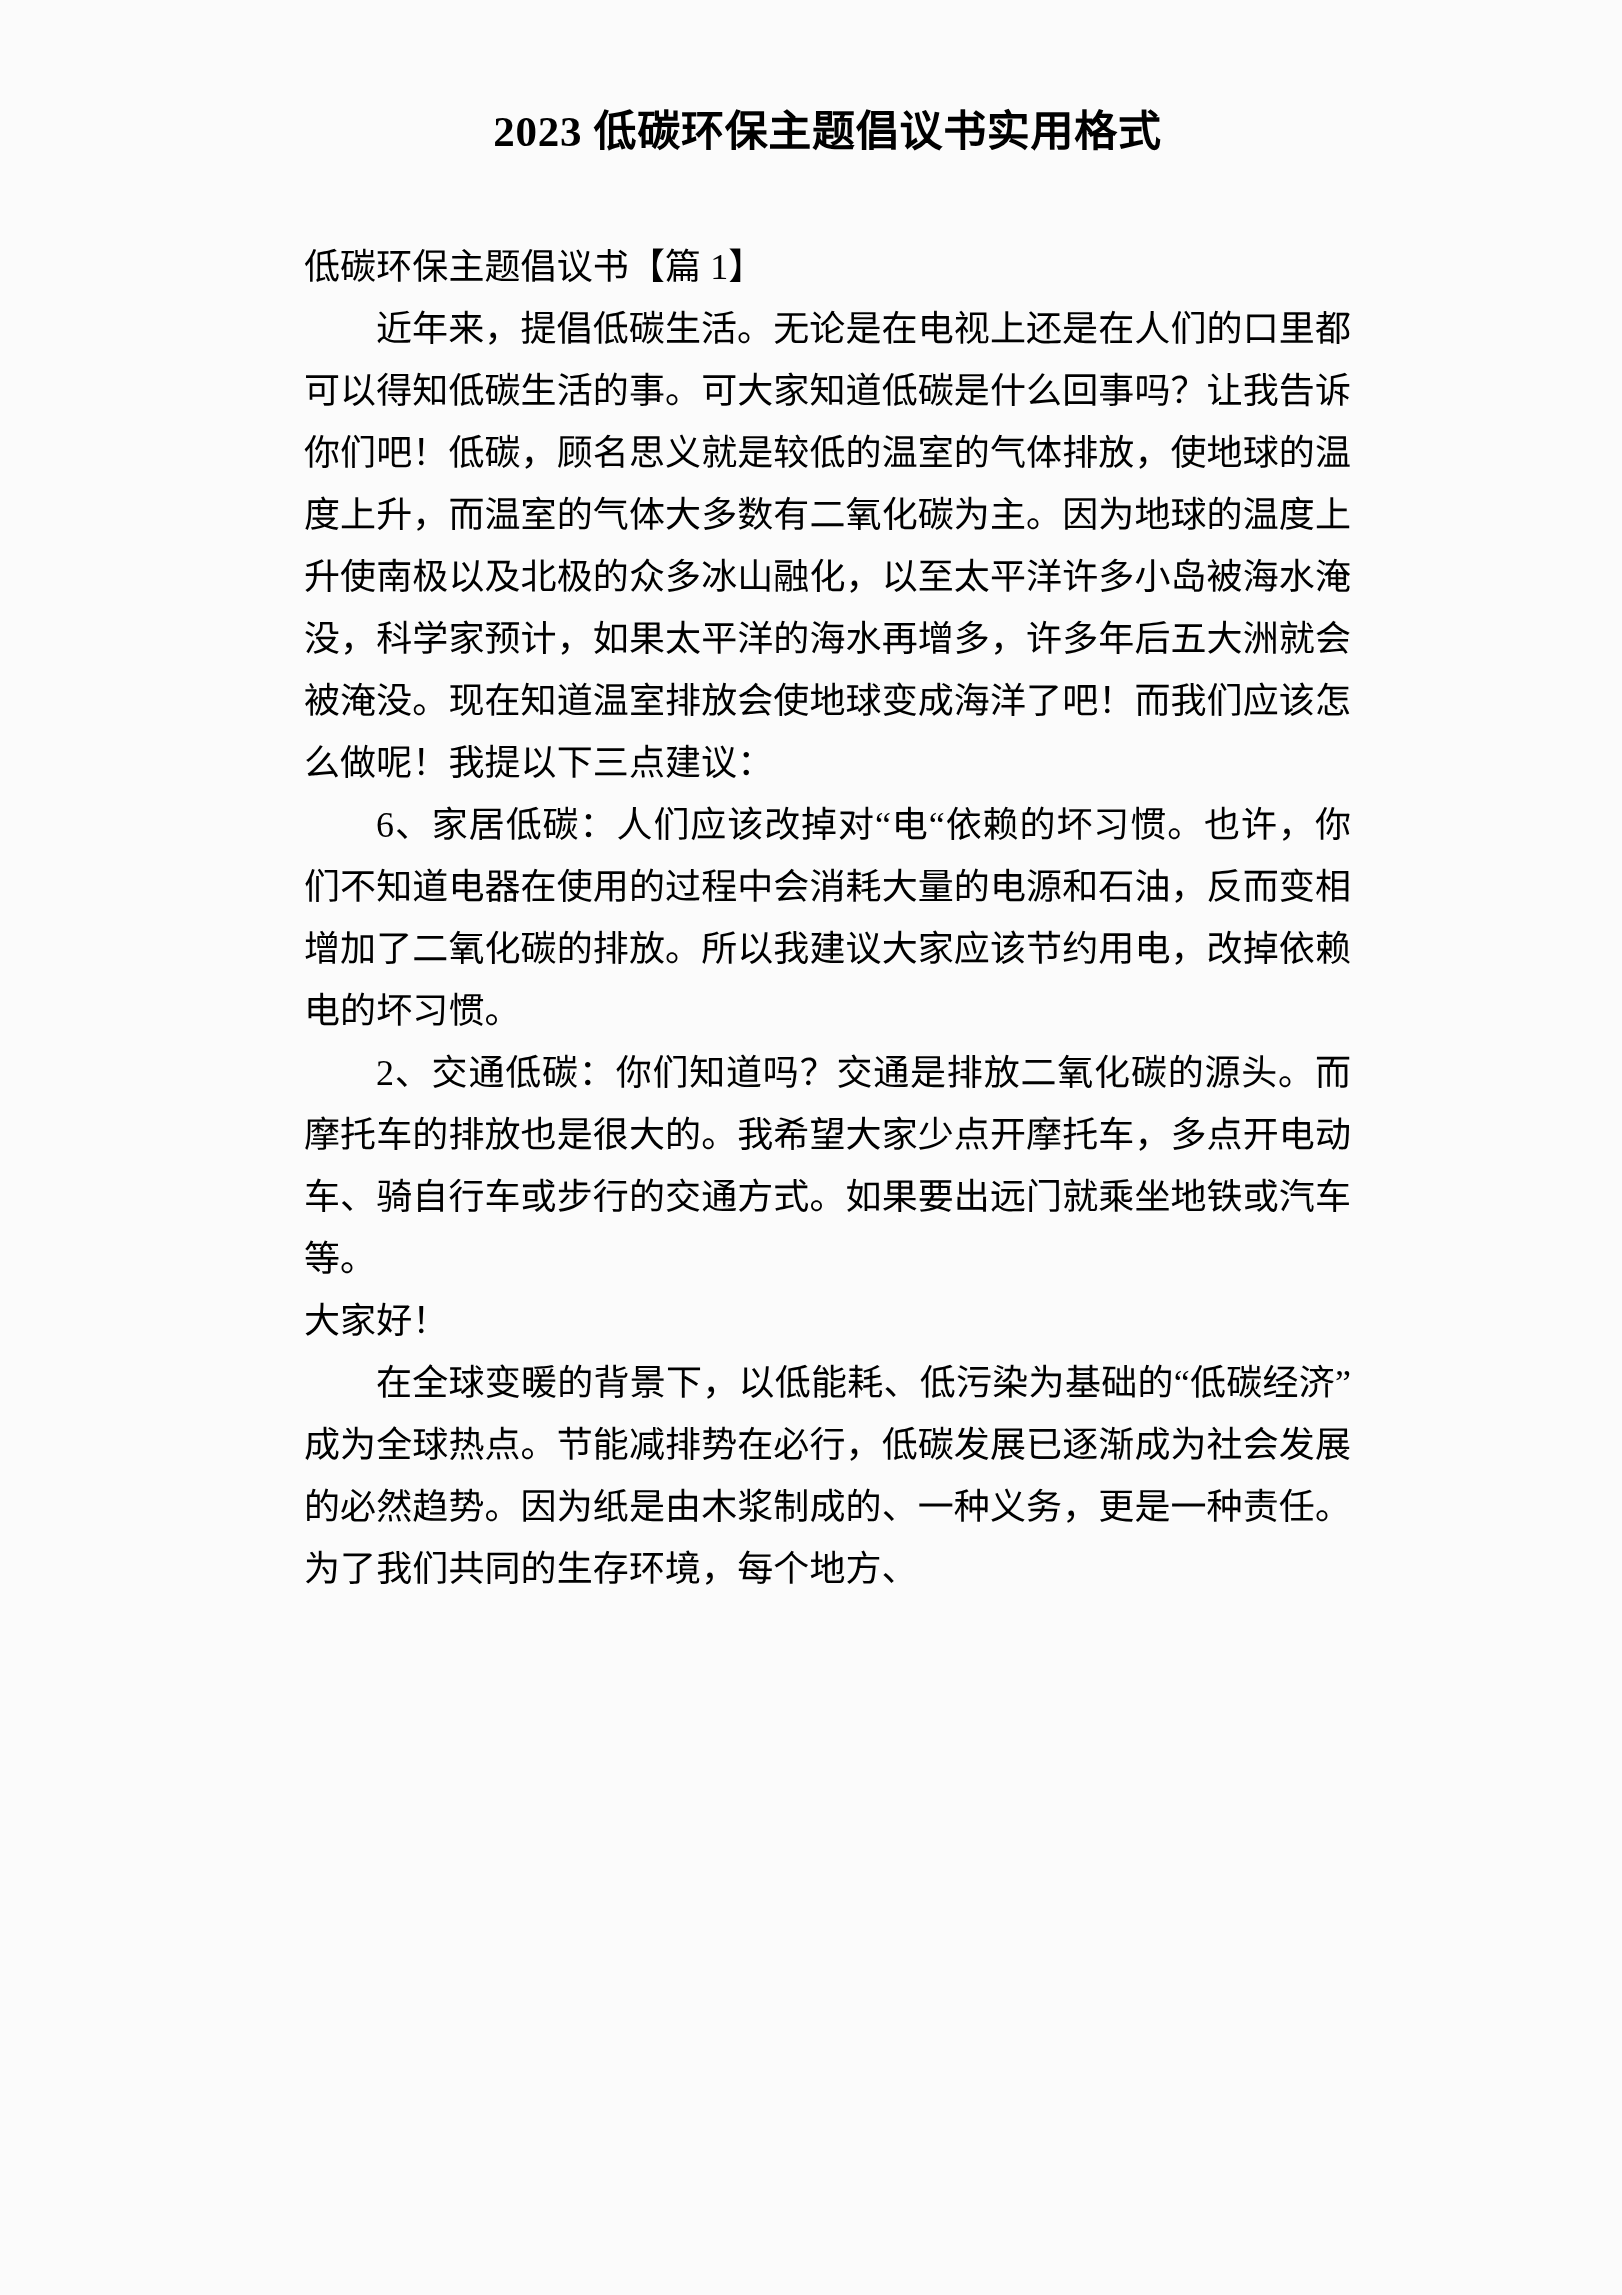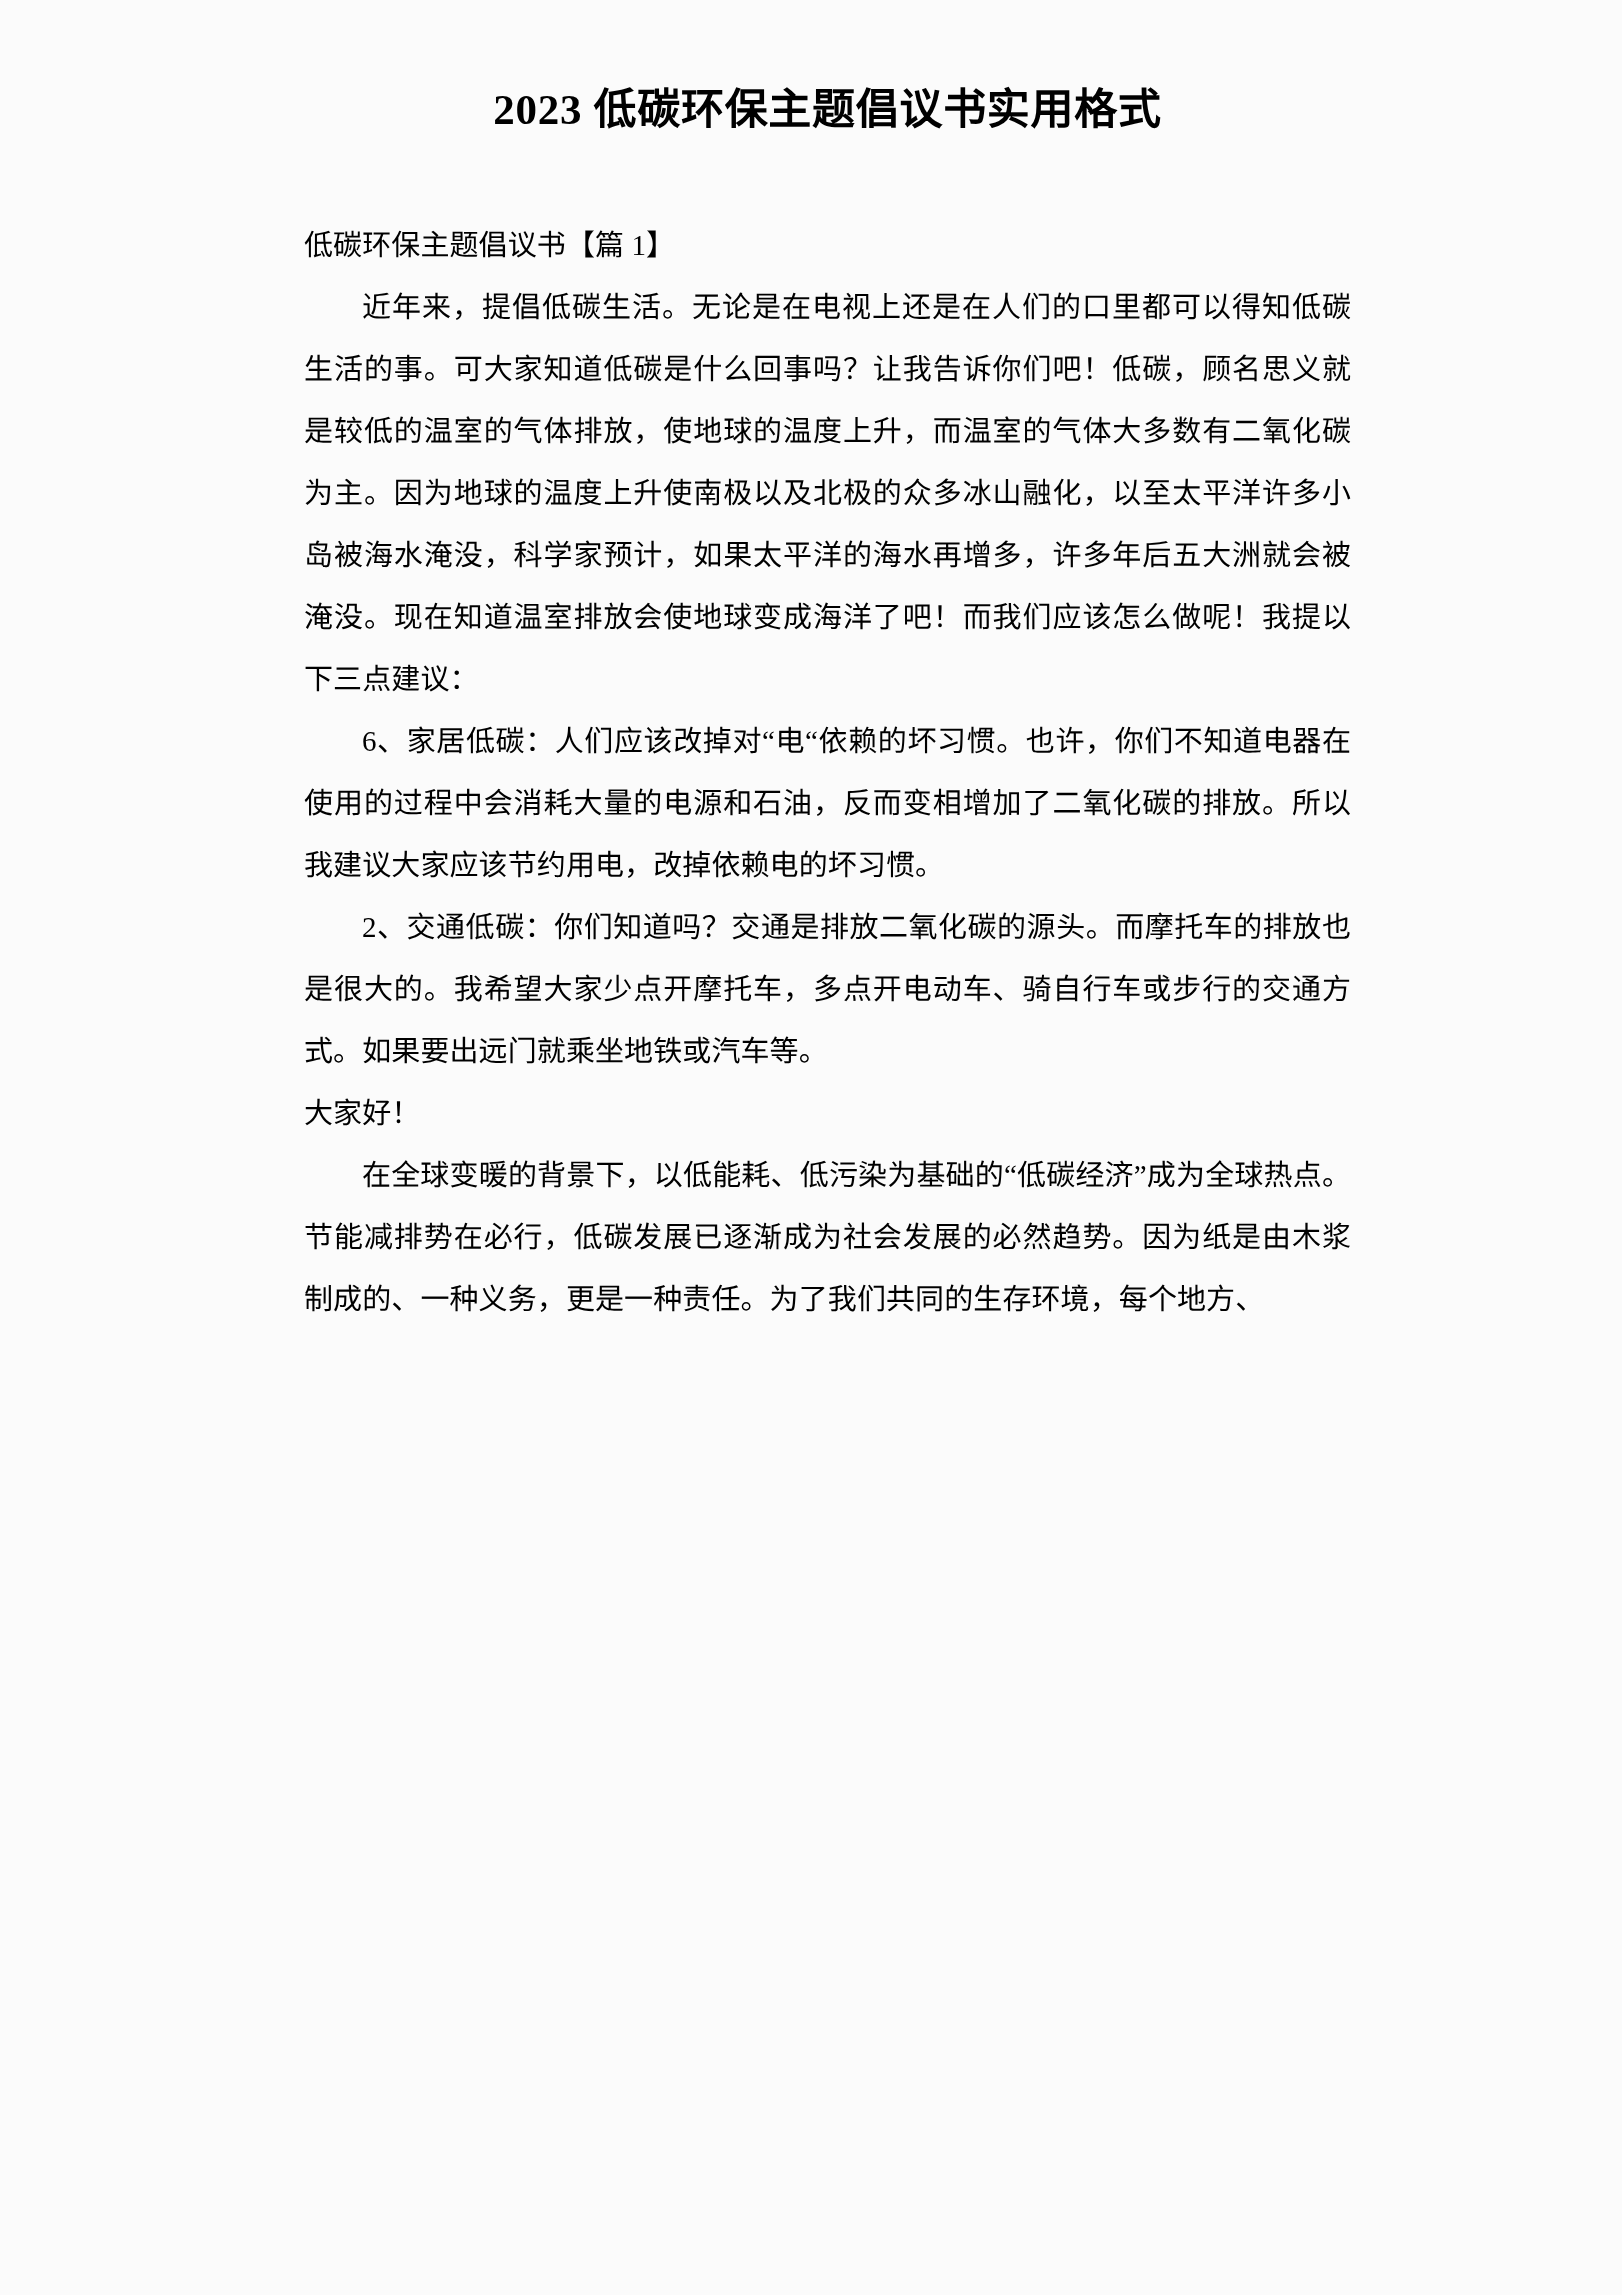--- a/index.html
+++ b/index.html
@@ -27,36 +27,36 @@
 
   .content {
     position: absolute;
     left: 304px;
     top: 0;
     width: 1047px;
   }
 
   .doc-title {
     margin: 0;
-    padding-top: 82px;
+    padding-top: 104px;
     font-size: 43px;
     font-weight: 700;
     line-height: 1.28;
     text-align: center;
     letter-spacing: 0.7px;
     font-family: "Liberation Serif", "DejaVu Serif", serif;
   }
 
   .body-block {
     margin-top: 77px;
   }
 
   p.para {
     margin: 0 0 0 0;
-    font-size: 29px;
+    font-size: 36px;
     line-height: 62px;
     text-align: justify;
     text-justify: inter-character;
     letter-spacing: 0.1px;
     font-family: "Liberation Serif", "DejaVu Serif", serif;
   }
 
   p.indent {
     text-indent: 2em;
   }

